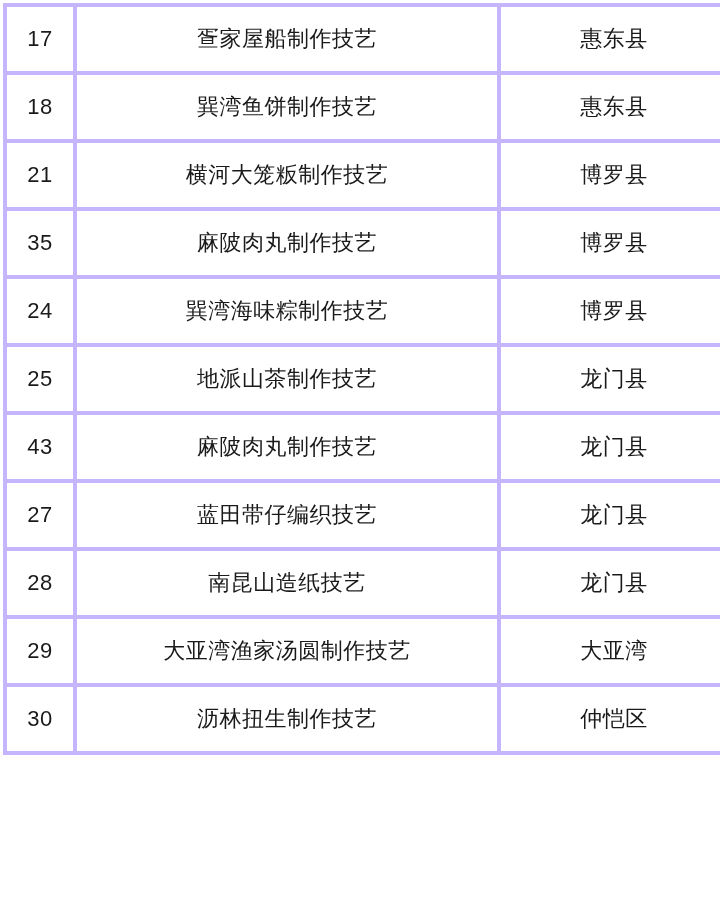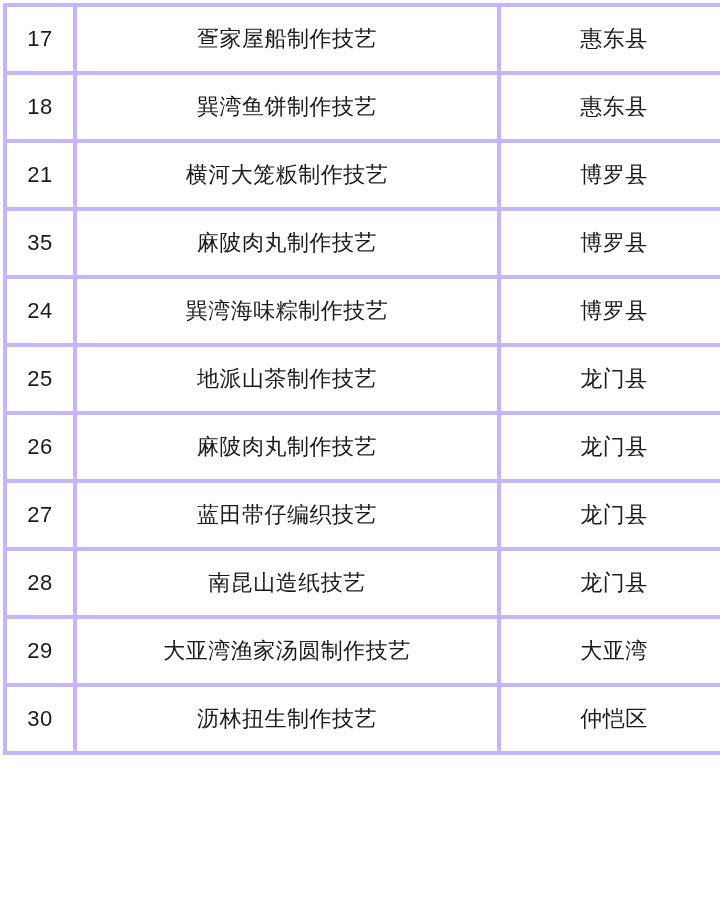--- a/index.html
+++ b/index.html
@@ -122,21 +122,21 @@
           </td>
         <td class="col-name">
             <span class="cell-text">地派山茶制作技艺</span>
           </td>
         <td class="col-region">
             <span class="cell-text">龙门县</span>
           </td>
       </tr>
       <tr>
         <td class="col-index">
-            <span class="cell-text">26</span>
+            <span class="cell-text">43</span>
           </td>
         <td class="col-name">
             <span class="cell-text">麻陂肉丸制作技艺</span>
           </td>
         <td class="col-region">
             <span class="cell-text">龙门县</span>
           </td>
       </tr>
       <tr>
         <td class="col-index">

